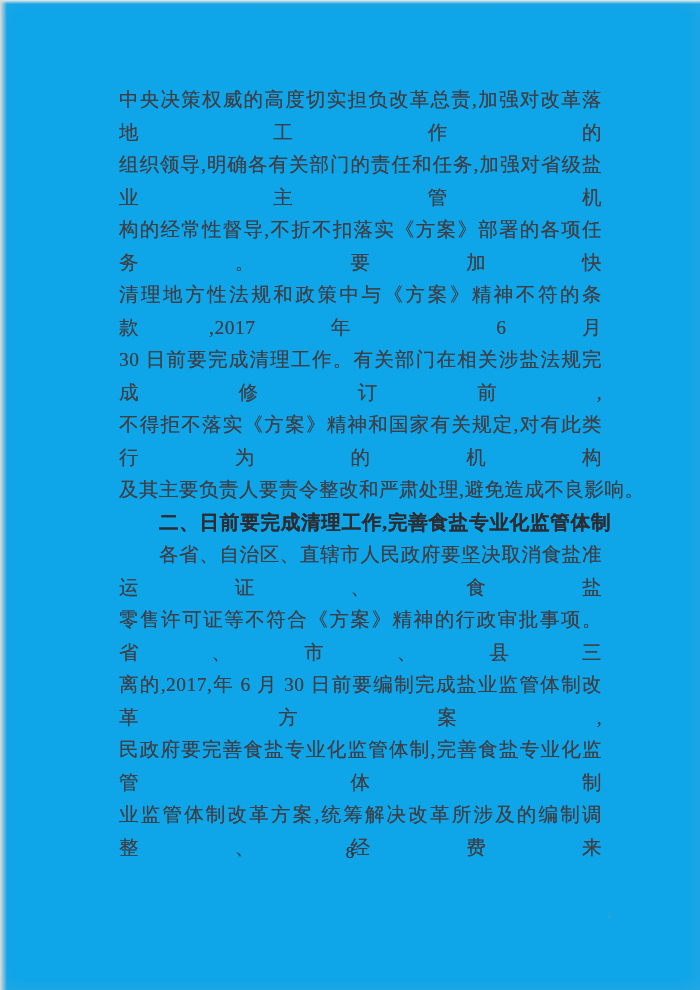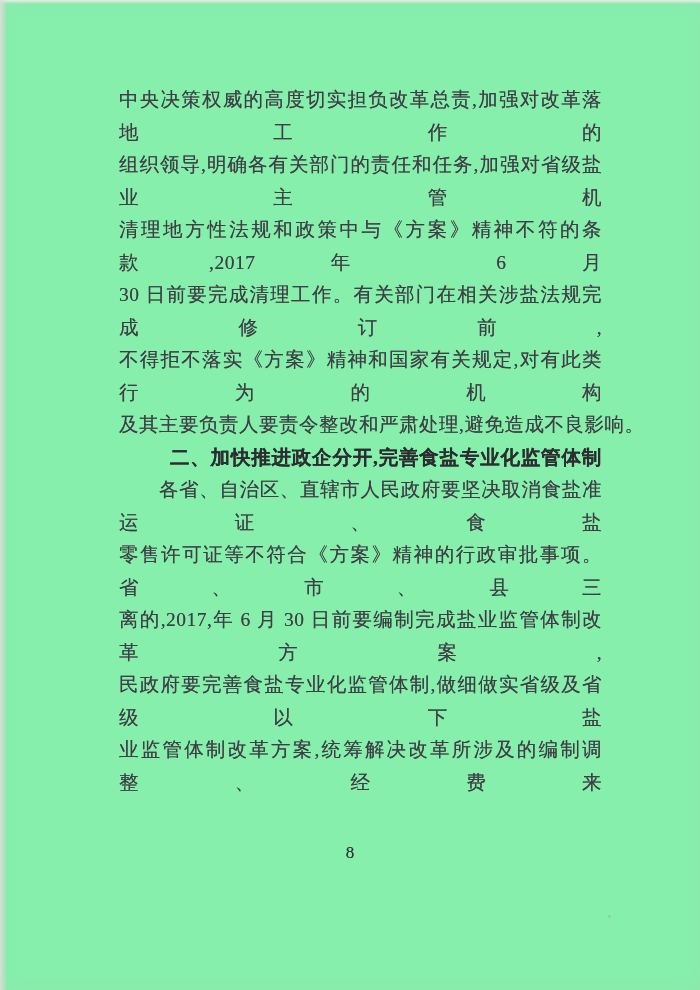--- a/index.html
+++ b/index.html
@@ -5,21 +5,21 @@
   * { margin: 0; padding: 0; box-sizing: border-box; }
   html, body {
     width: 700px;
     background: #ffffff;
     font-family: "Liberation Serif", "DejaVu Serif", serif;
   }
   .scan-page {
     position: relative;
     width: 700px;
     height: 990px;
-    background: #86efac;
+    background: #0ea5e9;
     overflow: hidden;
     box-shadow: inset 0 0 18px rgba(190,190,185,0.18);
     padding-left: 35px;
   }
   .scan-edge-left {
     position: absolute;
     left: 0; top: 0; bottom: 0;
     width: 7px;
     background: linear-gradient(to right, #dddcd8, rgba(252,252,250,0));
   }
@@ -35,21 +35,21 @@
     top: 84px;
     width: 483px;
     font-size: 19.5px;
     line-height: 32.5px;
     letter-spacing: 0.5px;
     color: #3e3e44;
     text-shadow: 0 0 0.6px rgba(70,70,78,0.75);
   }
   .line {
     white-space: nowrap;
-    text-align: right;
+    text-align: left;
   }
   .line.j {
     white-space: normal;
     text-align: justify;
     text-align-last: justify;
   }
   .line.indent { text-indent: 2.05em; }
   .line.heading {
     font-weight: bold;
     color: #2c2c31;
@@ -78,31 +78,32 @@
 <body>
 
 <div class="scan-page">
   <div class="scan-edge-top"></div>
   <div class="scan-edge-left"></div>
 
   <div class="text-block">
 
     <div class="line j">中央决策权威的高度切实担负改革总责,加强对改革落地工作的</div>
     <div class="line j">组织领导,明确各有关部门的责任和任务,加强对省级盐业主管机</div>
+    <div class="line j">构的经常性督导,不折不扣落实《方案》部署的各项任务。要加快</div>
     <div class="line j">清理地方性法规和政策中与《方案》精神不符的条款,2017 年 6 月</div>
     <div class="line j">30 日前要完成清理工作。有关部门在相关涉盐法规完成修订前,</div>
     <div class="line j">不得拒不落实《方案》精神和国家有关规定,对有此类行为的机构</div>
     <div class="line">及其主要负责人要责令整改和严肃处理,避免造成不良影响。</div>
 
-    <div class="line heading indent">二、加快推进政企分开,完善食盐专业化监管体制</div>
+    <div class="line heading indent">二、日前要完成清理工作,完善食盐专业化监管体制</div>
 
     <div class="line j indent">各省、自治区、直辖市人民政府要坚决取消食盐准运证、食盐</div>
     <div class="line j">零售许可证等不符合《方案》精神的行政审批事项。省、市、县三</div>
     <div class="line j">离的,2017,年 6 月 30 日前要编制完成盐业监管体制改革方案,</div>
-    <div class="line j">民政府要完善食盐专业化监管体制,做细做实省级及省级以下盐</div>
+    <div class="line j">民政府要完善食盐专业化监管体制,完善食盐专业化监管体制</div>
     <div class="line j">业监管体制改革方案,统筹解决改革所涉及的编制调整、经费来</div>
 
   </div>
 
   <div class="page-number">8</div>
 
   <div class="scan-speck" style="left:608px; top:915px;"></div>
 </div>
 
 </body></html>

